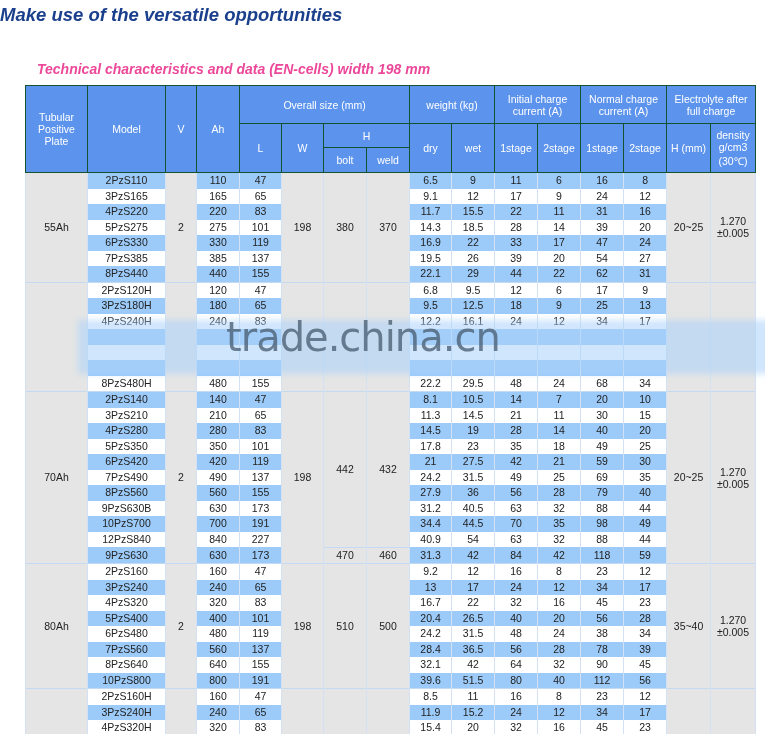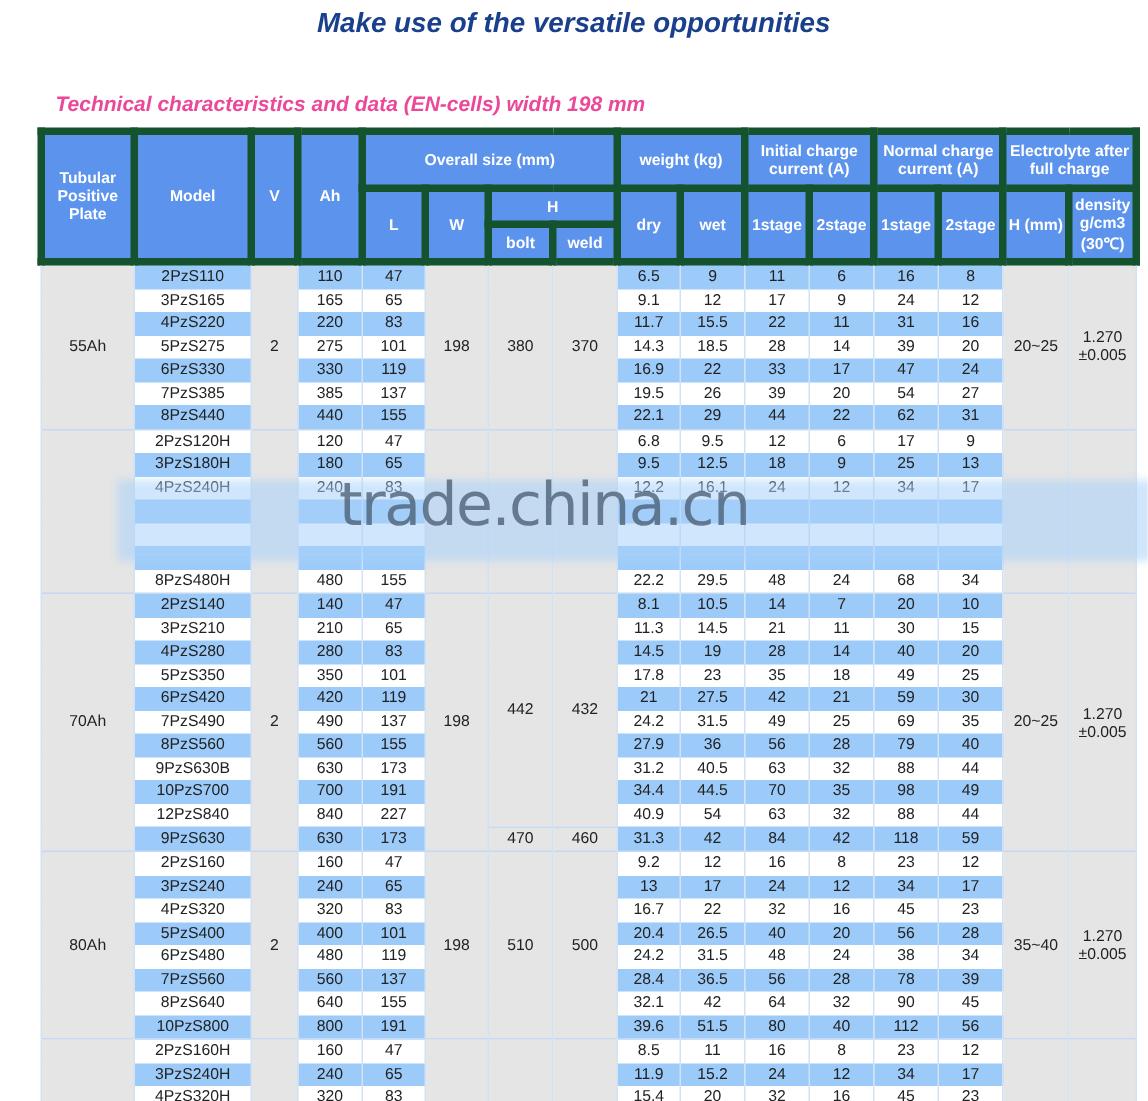--- a/index.html
+++ b/index.html
@@ -1,20 +1,20 @@
 <!DOCTYPE html>
 <html><head>
 <meta charset="utf-8">
 <style>
   html, body { margin:0; padding:0; background:#ffffff; }
   body { width:765px; height:734px; overflow:hidden; position:relative; font-family:"Liberation Sans", sans-serif; }
-  .title { position:absolute; left:0; width:765px; top:4px; text-align:center; color:#1a3f8c; font-weight:bold; font-style:italic; font-size:18.5px; line-height:22px; }
+  .title { position:absolute; left:0; width:765px; top:4px; color:#1a3f8c; font-weight:bold; font-style:italic; font-size:18.5px; line-height:22px; }
   .subtitle { position:absolute; left:37px; top:61px; color:#ec4899; font-weight:bold; font-style:italic; font-size:14px; }
   table.spec { position:absolute; left:25px; top:85px; border-collapse:collapse; table-layout:fixed; width:731px; font-size:10.5px; color:#222; }
-  table.spec th { background:#5c93ec; color:#ffffff; font-weight:bold; font-size:10.5px; border:5px solid #14532d; padding:0; line-height:12px; text-align:center; vertical-align:middle; }
+  table.spec th { background:#5c93ec; color:#ffffff; font-weight:normal; font-size:10.5px; border:1px solid #14532d; padding:0; line-height:12px; text-align:center; vertical-align:middle; }
   table.spec td { border-left:1px solid #d2e2f4; border-right:1px solid #d2e2f4; text-align:center; vertical-align:middle; padding:0; height:15.5px; line-height:15px; white-space:nowrap; }
   table.spec tr.grp-start td { border-top:1px solid #c4d9f2; }
   table.spec td.blue { background:#9ccbfa; }
   table.spec td.merge { background:#e5e5e5; }
   .h1 { height:38px; } .h2 { height:24px; } .h3 { height:25px; }
   .watermark { position:absolute; left:78px; top:312px; width:720px; height:72px; pointer-events:none; }
   .wm-band { position:absolute; left:0; top:8px; width:720px; height:54px; background:rgba(170,210,250,0.55); filter:blur(3px); }
   .wm-text { position:absolute; left:148px; top:2px; font-size:40px; color:rgba(70,90,110,0.75); font-family:"DejaVu Sans", sans-serif; letter-spacing:-1px; }
 </style>
 </head>

